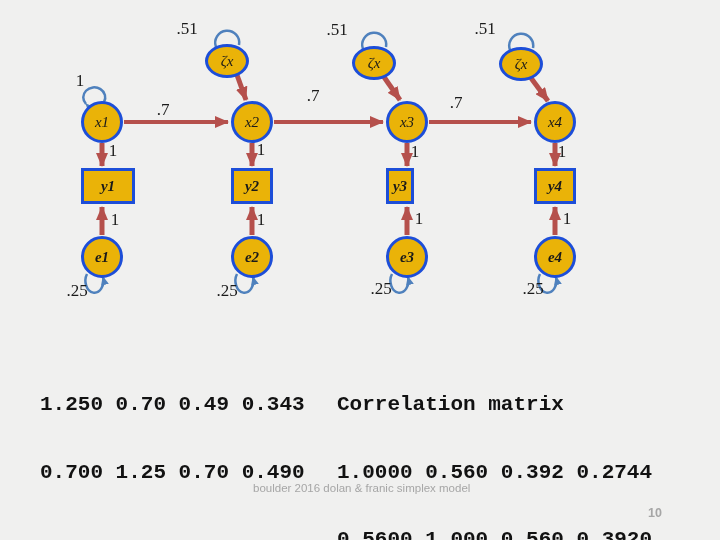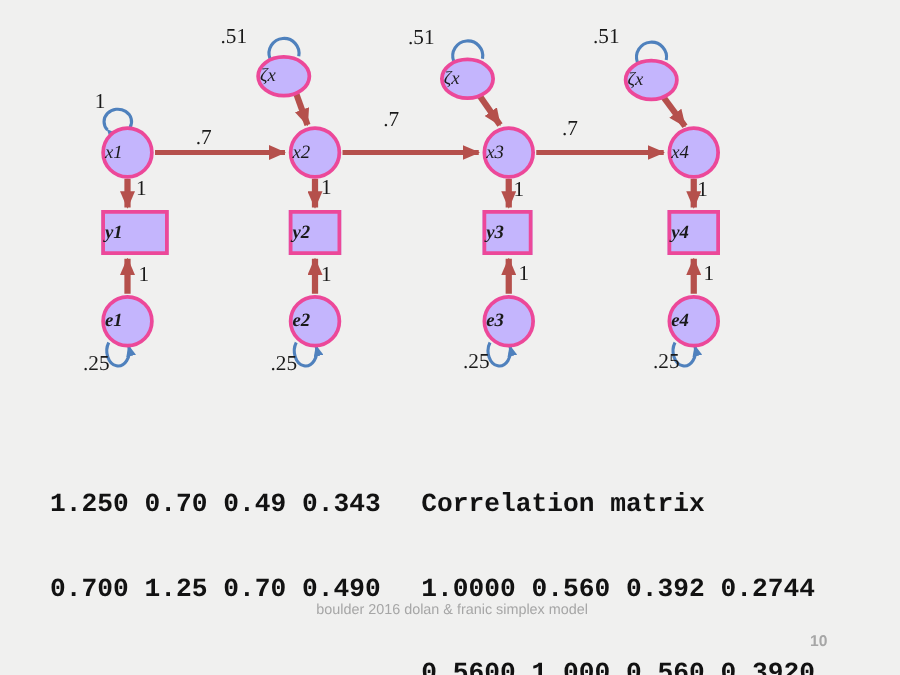--- a/index.html
+++ b/index.html
@@ -2,22 +2,22 @@
 <html><head>
 <meta charset="utf-8">
 <style>
   html,body{margin:0;padding:0;}
   body{width:720px;height:540px;position:relative;overflow:hidden;
        background:#f0f0ef;font-family:"Liberation Sans",sans-serif;}
   .abs{position:absolute;}
   .ctr{transform:translate(-50%,-50%);white-space:nowrap;}
 
   
-  .node{position:absolute;box-sizing:border-box;background:#c4b5fd;
-        border:3px solid #ec4899;display:flex;align-items:center;}
+  .node{position:absolute;box-sizing:border-box;background:#eab308;
+        border:3px solid #1d4ed8;display:flex;align-items:center;justify-content:center;}
   .circle{border-radius:50%;}
   .ellipse{border-radius:50%;}
   .square{border-radius:0;}
 
   
   .pathlbl{font-family:"Liberation Serif",serif;font-weight:400;font-size:17px;color:#1a1a1a;}
   .nodelbl{font-family:"Liberation Serif",serif;font-style:italic;font-size:15px;color:#1a1a1a;}
   .nodelbl.bold{font-weight:700;}
 
   
@@ -105,21 +105,21 @@
 <div class="node circle abs" style="left:534px;top:101px;width:42px;height:42px;">
   <span class="nodelbl">x4</span>
 </div>
 
 <div class="node square abs" style="left:81px;top:168px;width:54px;height:36px;">
   <span class="nodelbl bold">y1</span>
 </div>
 <div class="node square abs" style="left:231px;top:168px;width:42px;height:36px;">
   <span class="nodelbl bold">y2</span>
 </div>
-<div class="node square abs" style="left:386px;top:168px;width:40px;height:36px;">
+<div class="node square abs" style="left:386px;top:168px;width:28px;height:36px;">
   <span class="nodelbl bold">y3</span>
 </div>
 <div class="node square abs" style="left:534px;top:168px;width:42px;height:36px;">
   <span class="nodelbl bold">y4</span>
 </div>
 
 <div class="node circle abs" style="left:81px;top:236px;width:42px;height:42px;">
   <span class="nodelbl bold">e1</span>
 </div>
 <div class="node circle abs" style="left:231px;top:236px;width:42px;height:42px;">

